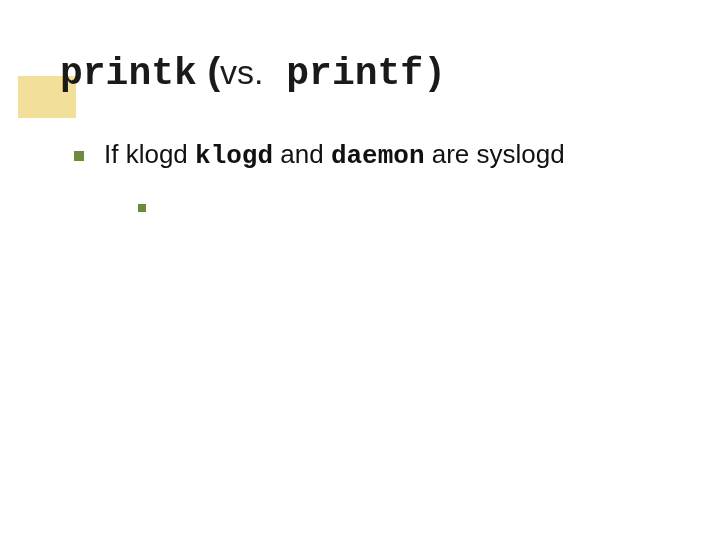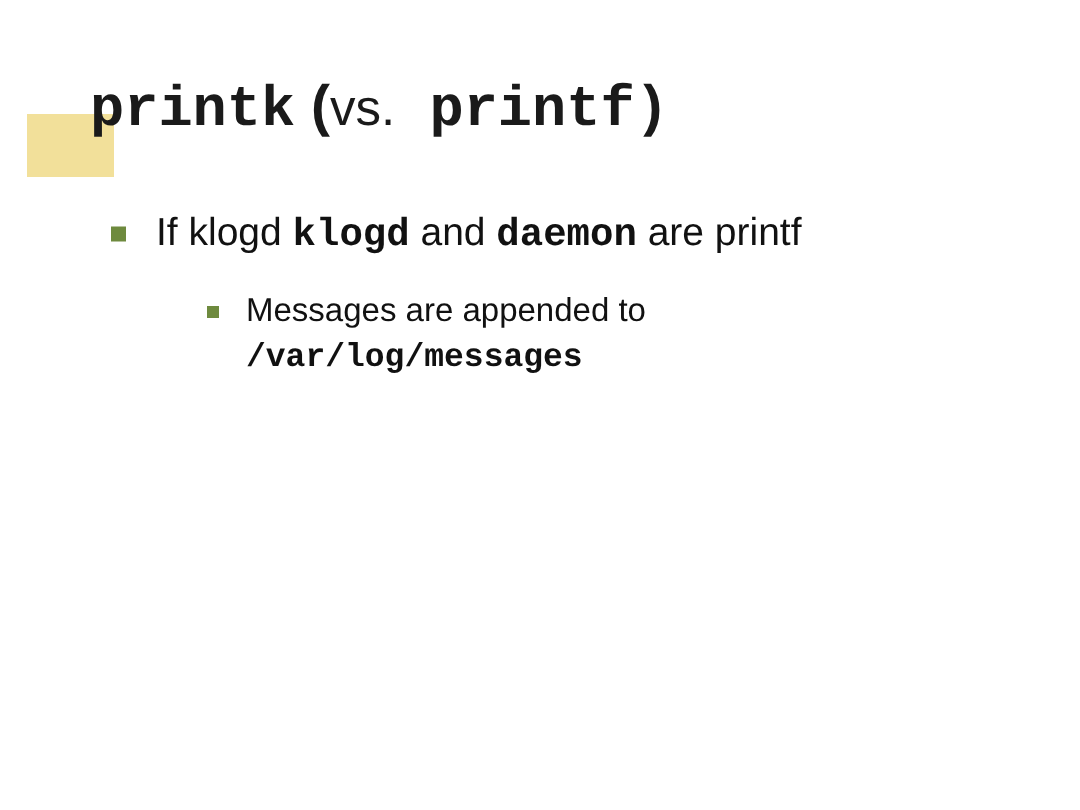--- a/index.html
+++ b/index.html
@@ -22,23 +22,22 @@
 <div class="slide">
   <div class="accent-box"></div>
 
   <h1 class="title">
     <span class="mono">printk</span><span> (</span><span style="font-family: Verdana, Geneva, sans-serif; font-weight: normal; font-size:34px;">vs.</span><span class="mono"> printf</span><span class="mono">)</span>
   </h1>
 
   <ul class="level1">
     <li>
       <span class="bullet"></span>
-      <span>If klogd </span><span class="mono">klogd</span><span> and </span><span class="mono">daemon</span><span> are printf</span>
+      <span>If klogd </span><span class="mono">klogd</span><span> and </span><span class="mono">daemon</span><span> are syslogd</span>
       <ul class="level2">
         <li>
           <span class="bullet"></span>
-          <span>Messages are appended to </span><br>
-          <span class="mono">/var/log/messages</span>
+          <br>
         </li>
       </ul>
     </li>
   </ul>
 </div>
 
 </body></html>

